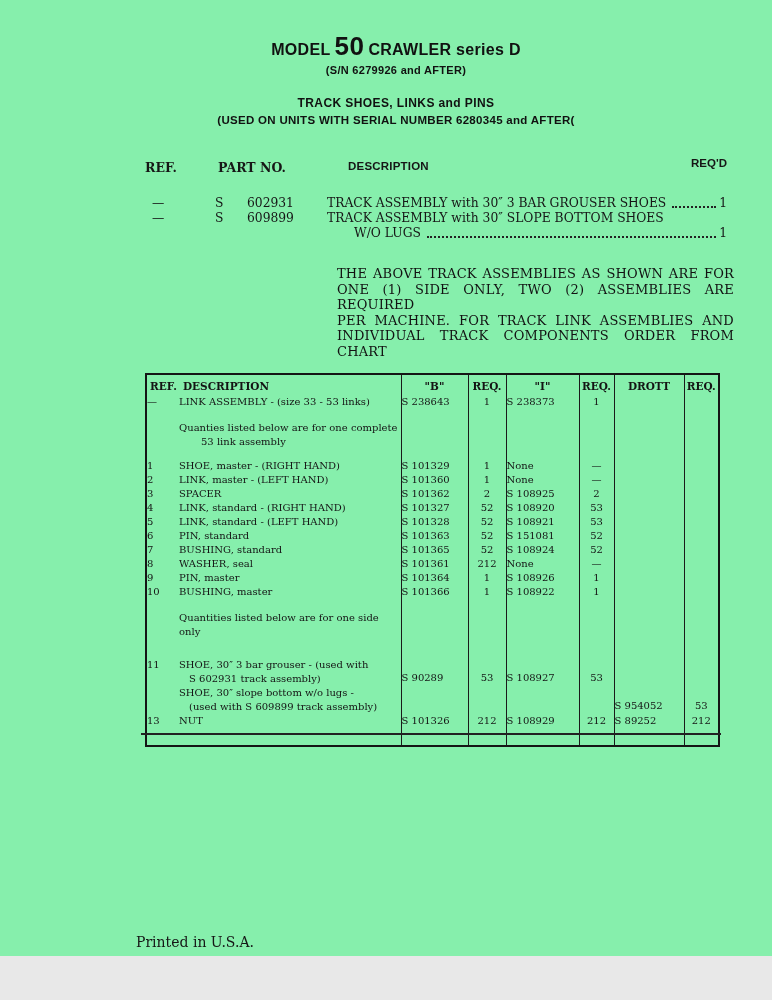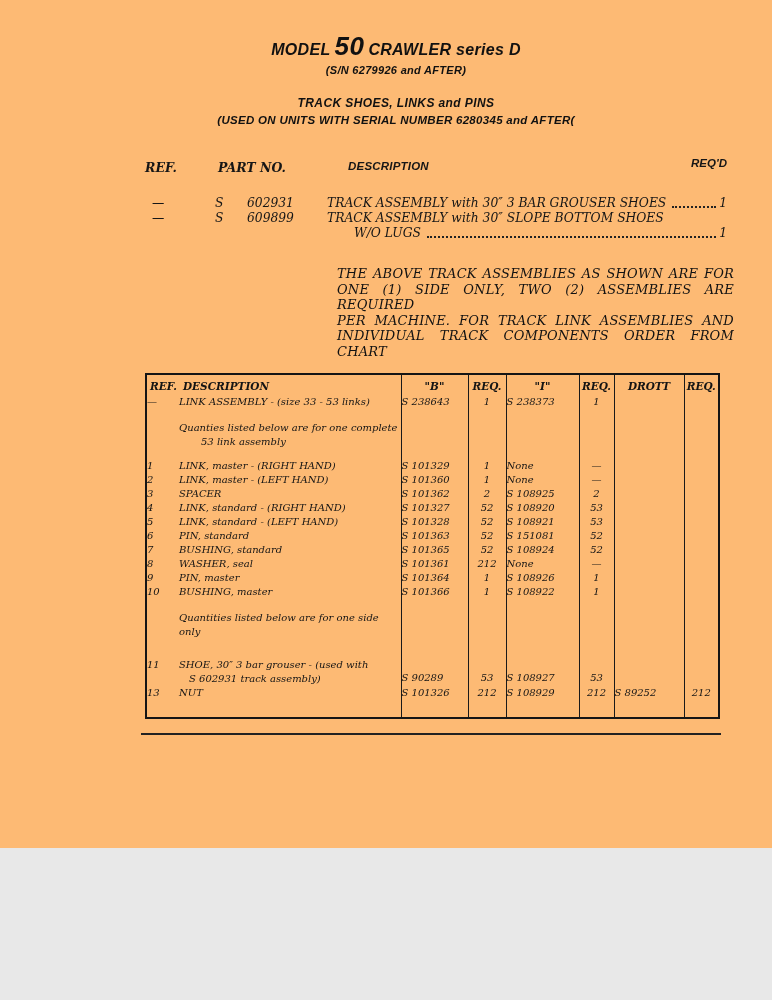--- a/index.html
+++ b/index.html
@@ -1,21 +1,20 @@
 <!DOCTYPE html>
 <html><head>
 <meta charset="utf-8">
 <style>
   * { margin:0; padding:0; box-sizing:border-box; }
   html,body { background:#e8e8e8; }
   .page {
-    position:relative; width:772px; height:848px; margin:0 auto;
-    background:#fdba74; color:#161616; overflow:hidden;
+    position:relative; width:772px; height:956px; margin:0 auto;
+    background:#86efac; color:#161616; overflow:hidden;
     font-family:"DejaVu Serif", serif;
-    font-style:italic;
   }
 
   
   .doc-header { position:absolute; left:20px; top:33px; width:752px; text-align:center;
     font-family:"Liberation Sans", sans-serif; font-weight:bold; color:#111; }
   .model-line { line-height:26px; }
   .model-line .mp { font-size:16px; letter-spacing:.3px; }
   .model-line .mn { font-size:26px; letter-spacing:.5px; padding:0 4px; }
   .model-line .ms { font-size:16px; letter-spacing:.3px; }
   .serial-note { font-size:11px; letter-spacing:.3px; margin-top:1px; }
@@ -176,21 +175,21 @@
             <td class="cel-b val bl"></td>
             <td class="cel-breq val bl"></td>
             <td class="cel-i val bl"></td>
             <td class="cel-ireq val bl"></td>
             <td class="cel-dr val bl"></td>
             <td class="cel-drq val bl"></td>
           </tr>
           <tr class="">
             <td class="cel-ref">1</td>
             <td class="cel-desc">
-              <div class="d1">LINK, master - (RIGHT HAND)</div>
+              <div class="d1">SHOE, master - (RIGHT HAND)</div>
             </td>
             <td class="cel-b val bl">S 101329</td>
             <td class="cel-breq val bl">1</td>
             <td class="cel-i val bl">None</td>
             <td class="cel-ireq val bl">—</td>
             <td class="cel-dr val bl"></td>
             <td class="cel-drq val bl"></td>
           </tr>
           <tr class="">
             <td class="cel-ref">2</td>
@@ -317,20 +316,33 @@
             <td class="cel-desc">
               <div class="d1">SHOE, 30″ 3 bar grouser - (used with</div>
               <div class="d2">S 602931 track assembly)</div>
             </td>
             <td class="cel-b val bl">S 90289</td>
             <td class="cel-breq val bl">53</td>
             <td class="cel-i val bl">S 108927</td>
             <td class="cel-ireq val bl">53</td>
             <td class="cel-dr val bl"></td>
             <td class="cel-drq val bl"></td>
+          </tr>
+          <tr class="vb">
+            <td class="cel-ref"></td>
+            <td class="cel-desc">
+              <div class="d1">SHOE, 30″ slope bottom w/o lugs -</div>
+              <div class="d2">(used with S 609899 track assembly)</div>
+            </td>
+            <td class="cel-b val bl"></td>
+            <td class="cel-breq val bl"></td>
+            <td class="cel-i val bl"></td>
+            <td class="cel-ireq val bl"></td>
+            <td class="cel-dr val bl">S 954052</td>
+            <td class="cel-drq val bl">53</td>
           </tr>
           <tr class="pb4">
             <td class="cel-ref">13</td>
             <td class="cel-desc">
               <div class="d1">NUT</div>
             </td>
             <td class="cel-b val bl">S 101326</td>
             <td class="cel-breq val bl">212</td>
             <td class="cel-i val bl">S 108929</td>
             <td class="cel-ireq val bl">212</td>

